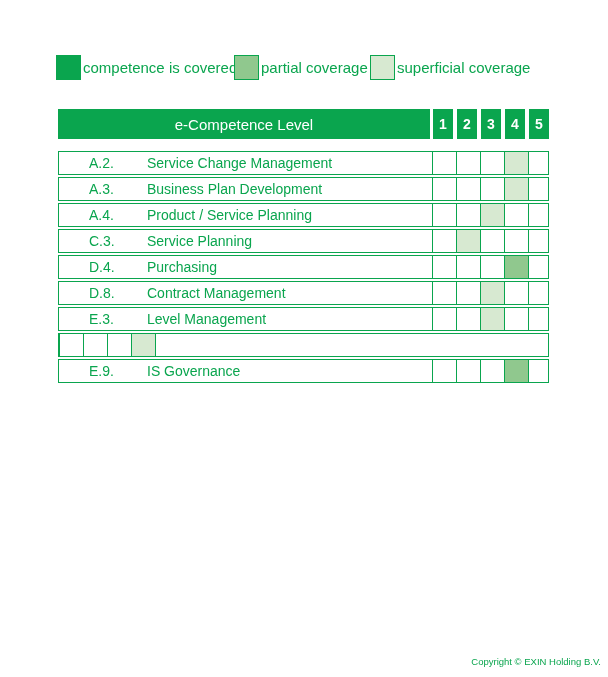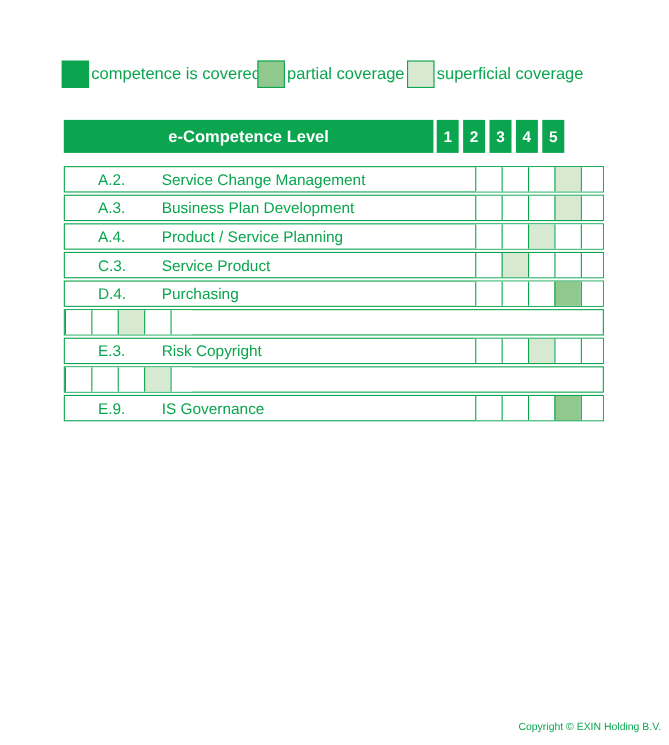--- a/index.html
+++ b/index.html
@@ -42,25 +42,25 @@
   
   .header-bar {
     position: absolute;
     left: 58px;
     top: 109px;
     width: 491px;
     height: 30px;
     display: flex;
   }
   .header-main {
-    width: 336px;
+    width: 372px;
     height: 30px;
     background: var(--primary-green);
     color: var(--white);
-    font-weight: bold;
+    font-weight: normal;
     font-size: 15px;
     display: flex;
     align-items: center;
     justify-content: center;
     flex: none;
   }
   .level-block {
     width: 20px;
     height: 30px;
     background: var(--primary-green);
@@ -188,21 +188,21 @@
       <div class="lcell"></div>
       <div class="lcell"></div>
       <div class="lcell fill-superficial"></div>
       <div class="lcell"></div>
       <div class="lcell"></div>
     </div>
 
     <div class="crow">
       <div class="crow-label">
         <span class="crow-code">C.3.</span>
-        <span class="crow-name">Service Product</span>
+        <span class="crow-name">Service Planning</span>
       </div>
       <div class="lcell"></div>
       <div class="lcell fill-superficial"></div>
       <div class="lcell"></div>
       <div class="lcell"></div>
       <div class="lcell"></div>
     </div>
 
     <div class="crow">
       <div class="crow-label">
@@ -210,31 +210,35 @@
         <span class="crow-name">Purchasing</span>
       </div>
       <div class="lcell"></div>
       <div class="lcell"></div>
       <div class="lcell"></div>
       <div class="lcell fill-partial"></div>
       <div class="lcell"></div>
     </div>
 
     <div class="crow">
+      <div class="crow-label">
+        <span class="crow-code">D.8.</span>
+        <span class="crow-name">Contract Management</span>
+      </div>
       <div class="lcell"></div>
       <div class="lcell"></div>
       <div class="lcell fill-superficial"></div>
       <div class="lcell"></div>
       <div class="lcell"></div>
     </div>
 
     <div class="crow">
       <div class="crow-label">
         <span class="crow-code">E.3.</span>
-        <span class="crow-name">Risk Copyright</span>
+        <span class="crow-name">Level Management</span>
       </div>
       <div class="lcell"></div>
       <div class="lcell"></div>
       <div class="lcell fill-superficial"></div>
       <div class="lcell"></div>
       <div class="lcell"></div>
     </div>
 
     <div class="crow">
       <div class="lcell"></div>

